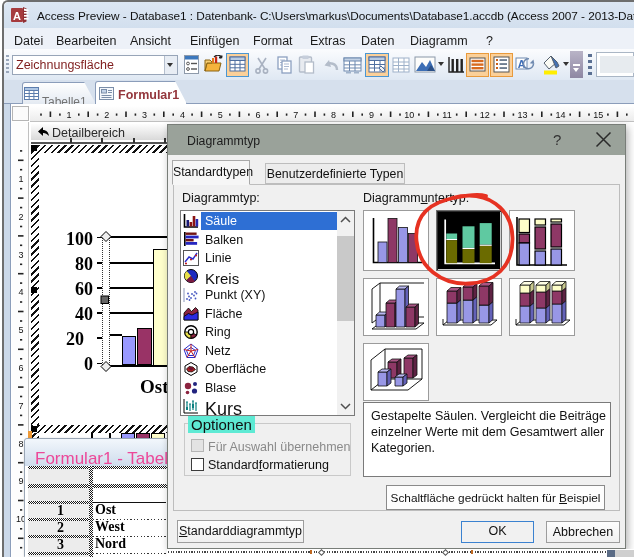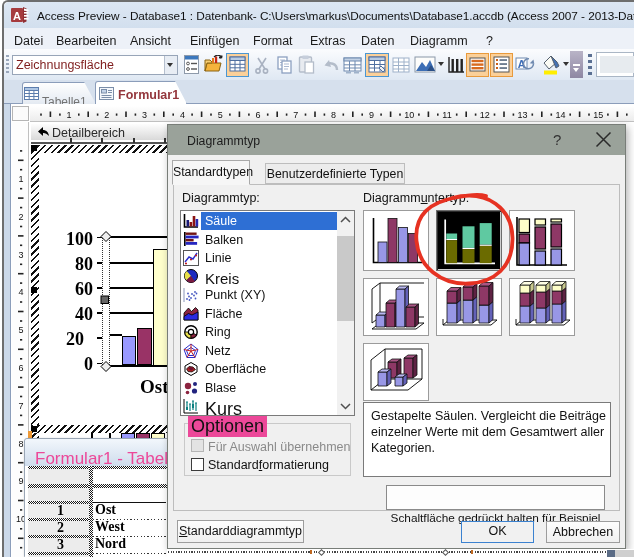--- a/index.html
+++ b/index.html
@@ -639,24 +639,24 @@
  <path d="M31 33 h8 v9 h-8 z" fill="#9897e6"></path>
         <path d="M31 33 l4-3 h8 l-4 3z" fill="#b8b7f0"></path>
         <path d="M39 33 l4-3 v9 l-4 3z" fill="#6361b8"></path>
  </g>
 </svg></div>
 
 <div class="abs" style="left:363px;top:402px;width:248px;height:75px;background:#fff;border:1px solid #7a7a7a"></div>
 <div class="abs" style="left:371px;top:408px;width:238px;font-size:12.5px;color:#111;line-height:16.2px">Gestapelte Säulen. Vergleicht die Beiträge einzelner Werte mit dem Gesamtwert aller Kategorien.</div>
 
 <div class="abs" style="left:386px;top:485px;width:219px;height:25px;background:#fdfdfd;border:1px solid #8a8a8a"></div>
-<div class="abs" style="left:386px;top:511px;width:219px;text-align:center;font-size:11.8px;white-space:nowrap;color:#111">Schaltfläche gedrückt halten für <span style="text-decoration:underline">B</span>eispiel</div>
+<div class="abs" style="left:386px;top:491px;width:219px;text-align:center;font-size:11.8px;white-space:nowrap;color:#111">Schaltfläche gedrückt halten für <span style="text-decoration:underline">B</span>eispiel</div>
 
 <div class="abs" style="left:184px;top:423px;width:167px;height:53px;border:1px solid #c9c9c9"></div>
-<div class="abs" style="left:188px;top:416px;font-size:18px;color:#111;background:#ec4899;padding:0 3px">Optionen</div>
+<div class="abs" style="left:188px;top:416px;font-size:15px;color:#111;background:#5eead4;padding:0 3px">Optionen</div>
 <div class="abs" style="left:191px;top:439px;width:13px;height:13px;background:#e3e3e3;border:1px solid #b5b5b5"></div>
 <div class="abs" style="left:208px;top:439.5px;font-size:12.5px;color:#8a8a8a">Für Auswahl übernehmen</div>
 <div class="abs" style="left:191px;top:458px;width:13px;height:13px;background:#fff;border:1.3px solid #3c3c3c"></div>
 <div class="abs" style="left:208px;top:458px;font-size:12.5px;color:#111">Standard<span style="text-decoration:underline">f</span>ormatierung</div>
 
 <div class="abs" style="left:177px;top:520px;width:127px;height:23px;background:linear-gradient(#fdfdfd,#f0f0f0);border:1px solid #9d9d9d;font-size:12.5px;color:#111;text-align:center;line-height:21px"><span style="text-decoration:underline">S</span>tandarddiagrammtyp</div>
 <div class="abs" style="left:461px;top:521px;width:73px;height:22px;background:#f1f1f1;border:1.5px solid #3b82d0;font-size:12.5px;color:#111;text-align:center;line-height:19px">OK</div>
 <div class="abs" style="left:546px;top:521px;width:74px;height:22px;background:linear-gradient(#fdfdfd,#f0f0f0);border:1px solid #9d9d9d;font-size:12.5px;color:#111;text-align:center;line-height:20px">Abbrechen</div>
 
 <svg class="abs" style="left:0;top:0;pointer-events:none" width="634" height="557" viewBox="0 0 634 557">

